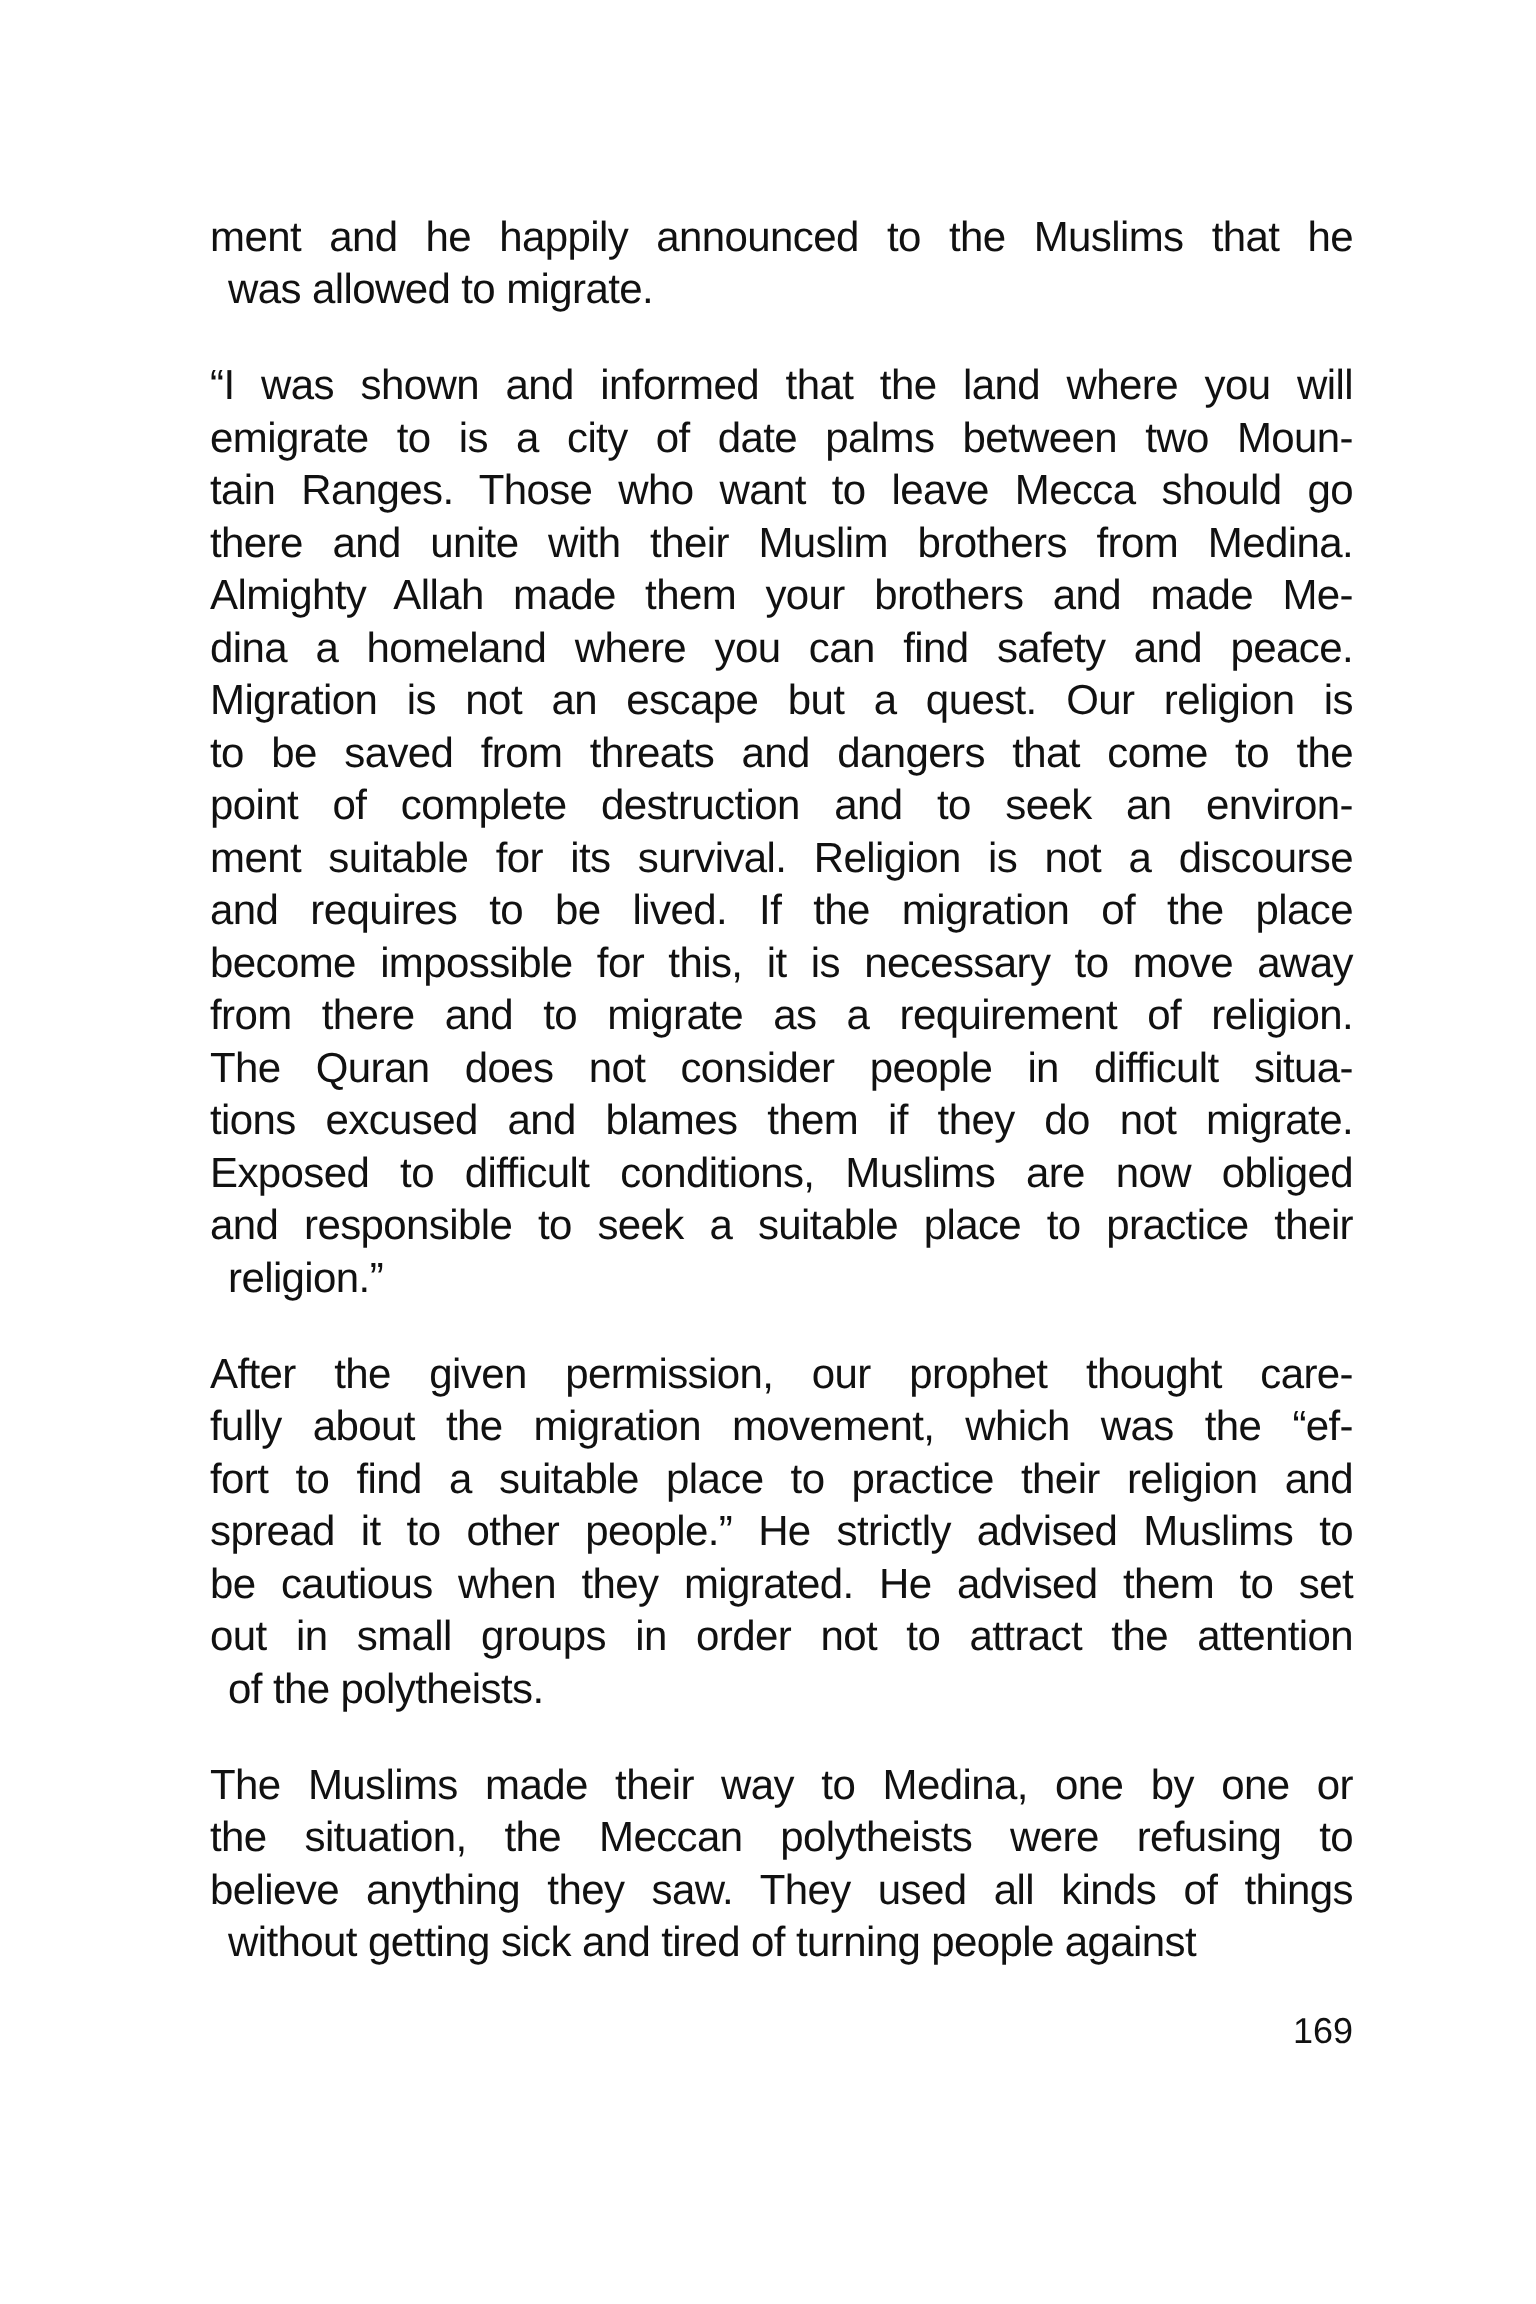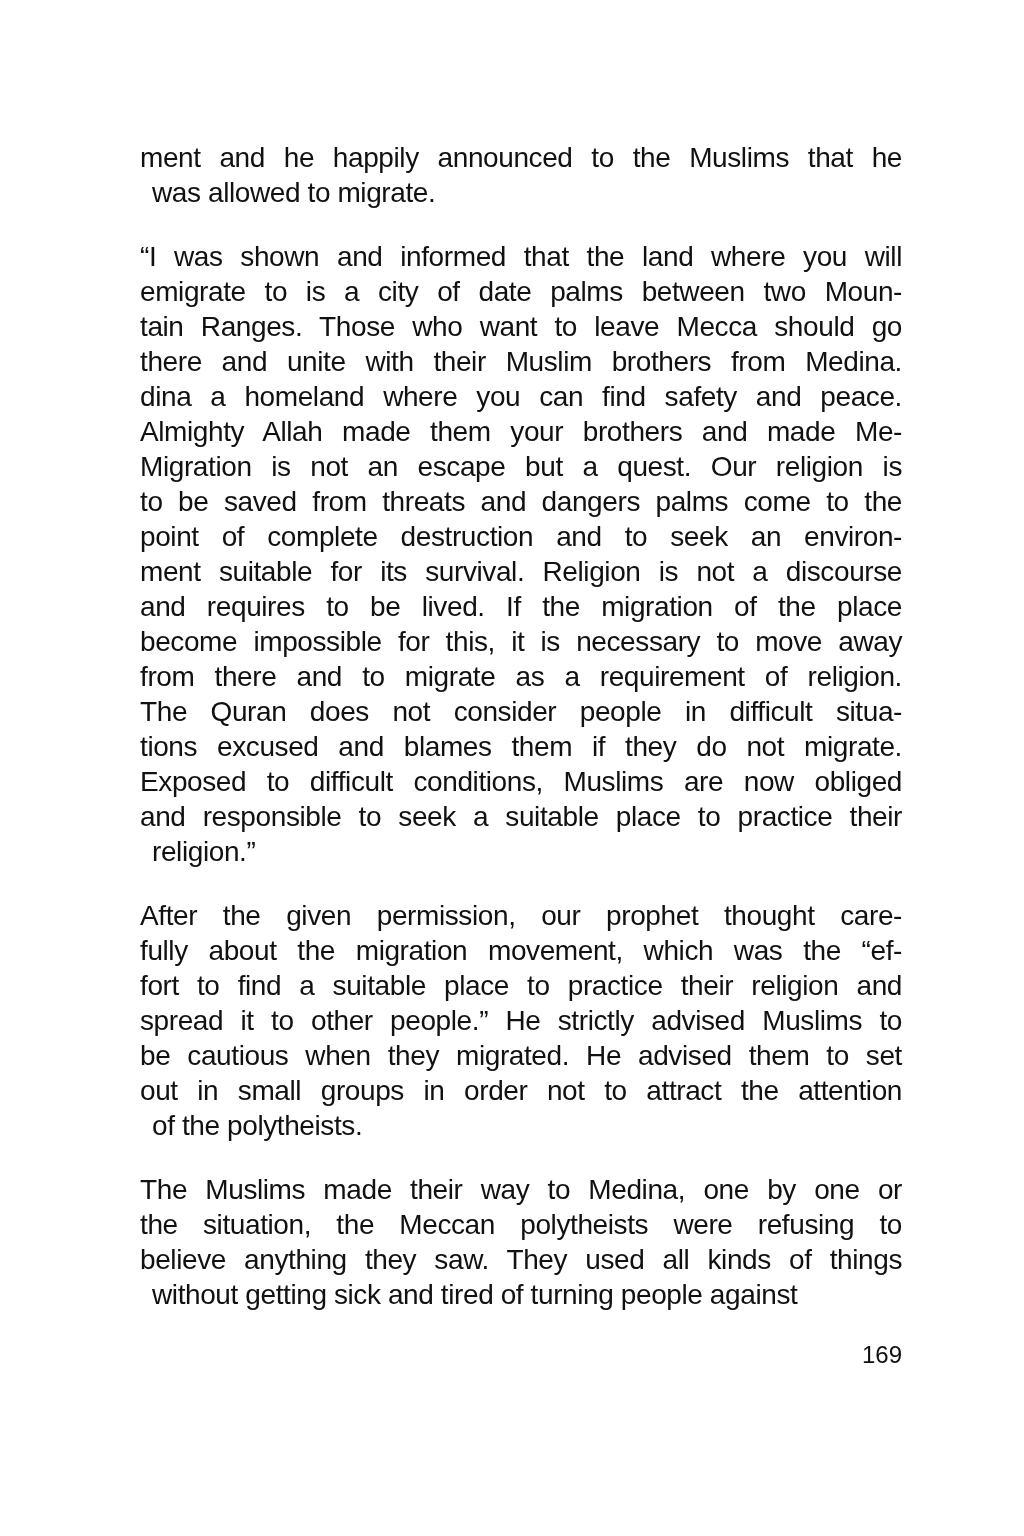--- a/index.html
+++ b/index.html
@@ -55,24 +55,24 @@
     <div id="paragraphs">
         <div class="paragraph">
           <div class="line">ment and he happily announced to the Muslims that he</div>
           <div class="line last">was allowed to migrate.</div>
         </div>
         <div class="paragraph">
           <div class="line">“I was shown and informed that the land where you will</div>
           <div class="line">emigrate to is a city of date palms between two Moun-</div>
           <div class="line">tain Ranges. Those who want to leave Mecca should go</div>
           <div class="line">there and unite with their Muslim brothers from Medina.</div>
+          <div class="line">Almighty Allah made them your brothers and made Me-</div>
           <div class="line">dina a homeland where you can find safety and peace.</div>
-          <div class="line">Almighty Allah made them your brothers and made Me-</div>
           <div class="line">Migration is not an escape but a quest. Our religion is</div>
-          <div class="line">to be saved from threats and dangers palms come to the</div>
+          <div class="line">to be saved from threats and dangers that come to the</div>
           <div class="line">point of complete destruction and to seek an environ-</div>
           <div class="line">ment suitable for its survival. Religion is not a discourse</div>
           <div class="line">and requires to be lived. If the migration of the place</div>
           <div class="line">become impossible for this, it is necessary to move away</div>
           <div class="line">from there and to migrate as a requirement of religion.</div>
           <div class="line">The Quran does not consider people in difficult situa-</div>
           <div class="line">tions excused and blames them if they do not migrate.</div>
           <div class="line">Exposed to difficult conditions, Muslims are now obliged</div>
           <div class="line">and responsible to seek a suitable place to practice their</div>
           <div class="line last">religion.”</div>

